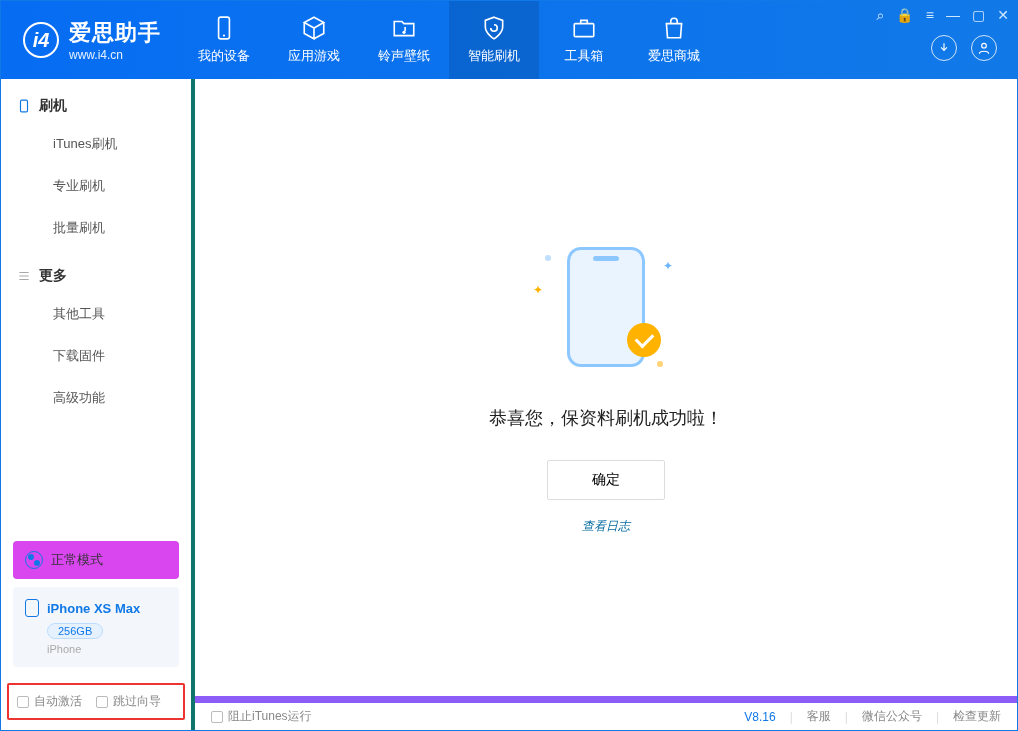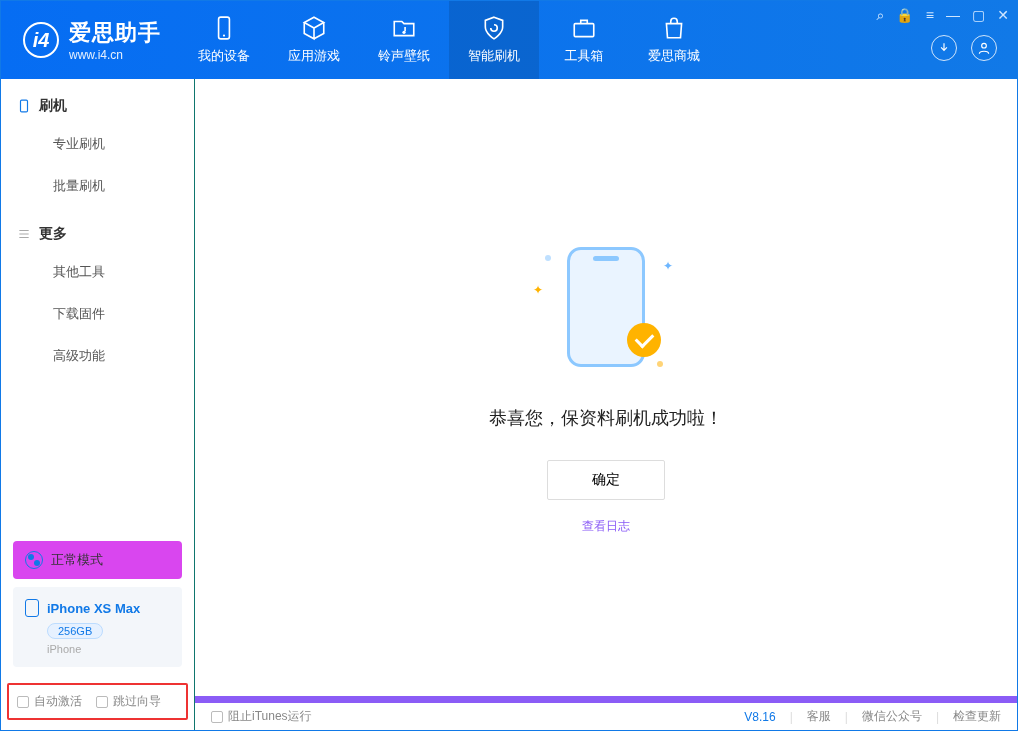--- a/index.html
+++ b/index.html
@@ -13,21 +13,21 @@
 .logo-sub { font-size: 12px; opacity: 0.9; }
 .tabs { display: flex; height: 100%; justify-content: flex-end; }
 .tab { width: 90px; display: flex; flex-direction: column; align-items: center; justify-content: center; cursor: pointer; color: #fff; font-size: 13px; gap: 6px; }
 .tab.selected { background: rgba(0,0,0,0.12); }
 .tab svg, .tab .ico { width: 26px; height: 26px; }
 .win-controls { position: absolute; top: 6px; right: 8px; display: flex; gap: 12px; color: #cfe6ff; font-size: 14px; }
 .win-controls span { cursor: pointer; }
 .win-tools { position: absolute; bottom: 18px; right: 20px; display: flex; gap: 14px; }
 .win-tools .circ { width: 26px; height: 26px; border: 1.5px solid rgba(255,255,255,0.8); border-radius: 50%; display: flex; align-items: center; justify-content: center; color: #fff; cursor: pointer; }
 .body { flex: 1; display: flex; min-height: 0; }
-.sidebar { width: 194px; border-right: 1px solid #0f766e; display: flex; flex-direction: column; }
+.sidebar { width: 194px; border-right: 4px solid #0f766e; display: flex; flex-direction: column; }
 .sb-section-title { display: flex; align-items: center; gap: 8px; padding: 18px 16px 8px 16px; font-size: 14px; color: #333; font-weight: bold; }
 .sb-section-title .ic { width: 14px; height: 14px; }
 .sb-item { padding: 12px 16px 12px 52px; font-size: 13px; color: #555; cursor: pointer; }
 .sb-item.active { color: #1179e7; }
 .sb-spacer { flex: 1; }
 .sb-status { margin: 12px 12px 8px 12px; background: #d946ef; border-radius: 4px; padding: 10px 12px; display: flex; align-items: center; gap: 8px; font-size: 13px; }
 .sb-status .dot { width: 18px; height: 18px; border: 1.5px solid #1179e7; border-radius: 50%; position: relative; }
 .sb-status .dot::before { content: ""; position: absolute; width: 6px; height: 6px; background: #1179e7; border-radius: 50%; left: 2px; top: 2px; }
 .sb-status .dot::after { content: ""; position: absolute; width: 6px; height: 6px; background: #1179e7; border-radius: 50%; right: 2px; bottom: 2px; }
 .sb-device { margin: 0 12px 8px 12px; background: #f3f6fa; border-radius: 4px; padding: 12px; }
@@ -42,21 +42,21 @@
 .content { flex: 1; display: flex; flex-direction: column; align-items: center; justify-content: center; }
 .illus { width: 130px; height: 130px; position: relative; margin-bottom: 35px; }
 .phone { width: 78px; height: 120px; border: 3px solid #8cc8ff; border-radius: 14px; position: absolute; left: 26px; top: 6px; background: #eaf4ff; }
 .phone::before { content:""; position:absolute; left:50%; top:6px; width:26px; height:5px; background:#8cc8ff; border-radius:3px; transform:translateX(-50%); }
 .check-badge { position: absolute; right: 10px; bottom: 14px; width: 34px; height: 34px; background: #ffb300; border-radius: 50%; display: flex; align-items: center; justify-content: center; }
 .check-badge::after { content:""; width:14px; height:8px; border-left:3px solid #fff; border-bottom:3px solid #fff; transform:rotate(-45deg); margin-top:-3px; }
 .sparkle { position: absolute; color: #ffb300; font-size: 12px; }
 .dotb { position:absolute; width:6px; height:6px; border-radius:50%; }
 .success-text { font-size: 18px; color: #222; margin-bottom: 30px; }
 .ok-btn { border: 1px solid #ddd; background: #fff; padding: 10px 44px; font-size: 14px; cursor: pointer; border-radius: 2px; margin-bottom: 18px; }
-.view-log { font-size: 12px; color: #8b5cf6; cursor: pointer; }
+.view-log { font-size: 12px; color: #0369a1; cursor: pointer; font-style: italic; }
 .footer { height: 34px; border-top: 7px solid #8b5cf6; display: flex; align-items: center; padding: 0 16px; font-size: 12px; color: #888; }
 .footer .right { margin-left: auto; display: flex; align-items: center; gap: 14px; }
 .footer .sep { color: #ddd; }
 .ver { color: #1179e7; }
 </style>
 </head>
 <body>
 
 <div class="window">
 
@@ -136,20 +136,21 @@
   </div>
 
   <div class="body">
     <div class="sidebar">
       <div class="sb-section-title">
         <svg class="ic" viewBox="0 0 24 24">
             <rect x="6" y="2" width="12" height="20" rx="2" fill="none" stroke="#1179e7" stroke-width="2"></rect>
           </svg>
         <span>刷机</span>
       </div>
+      <div class="sb-item">iTunes刷机</div>
       <div class="sb-item">专业刷机</div>
       <div class="sb-item">批量刷机</div>
 
       <div class="sb-section-title">
         <svg class="ic" viewBox="0 0 24 24">
             <path d="M4 6 H20 M4 12 H20 M4 18 H20" stroke="#aaa" stroke-width="2"></path>
           </svg>
         <span>更多</span>
       </div>
       <div class="sb-item">其他工具</div>

